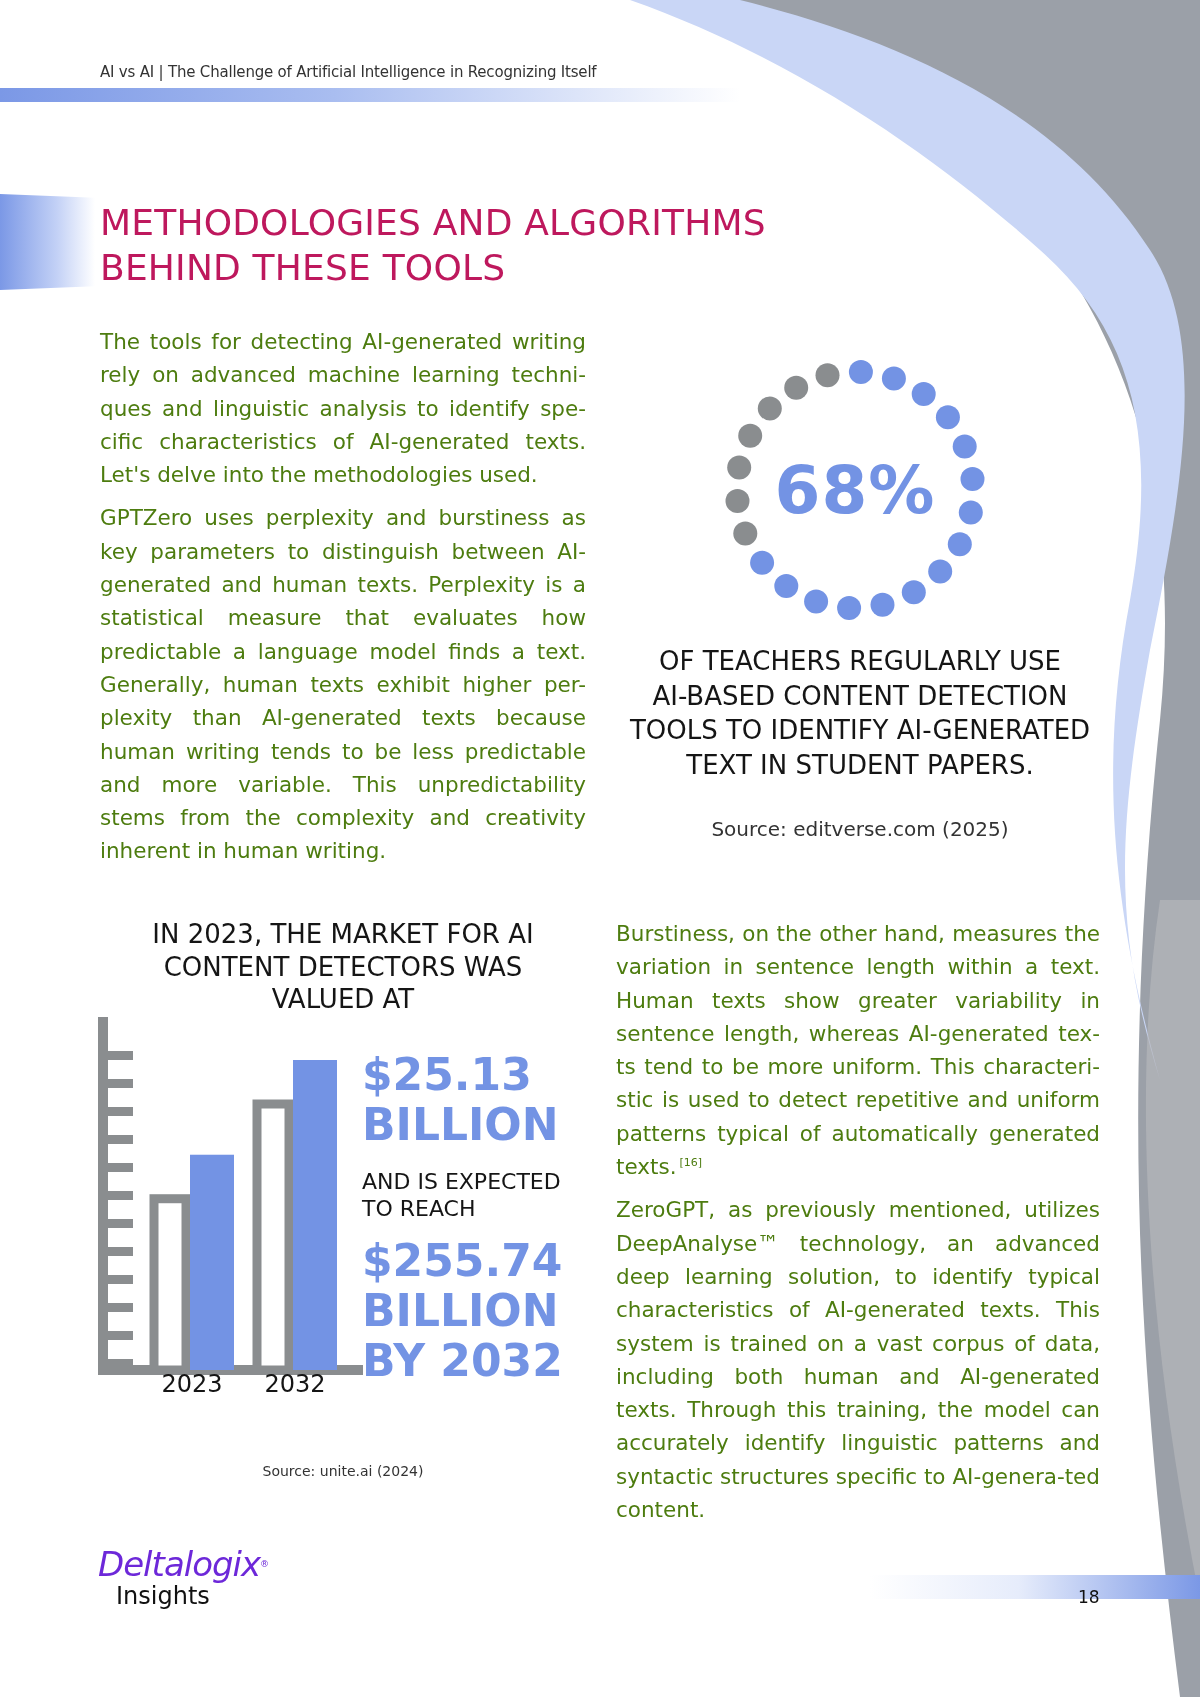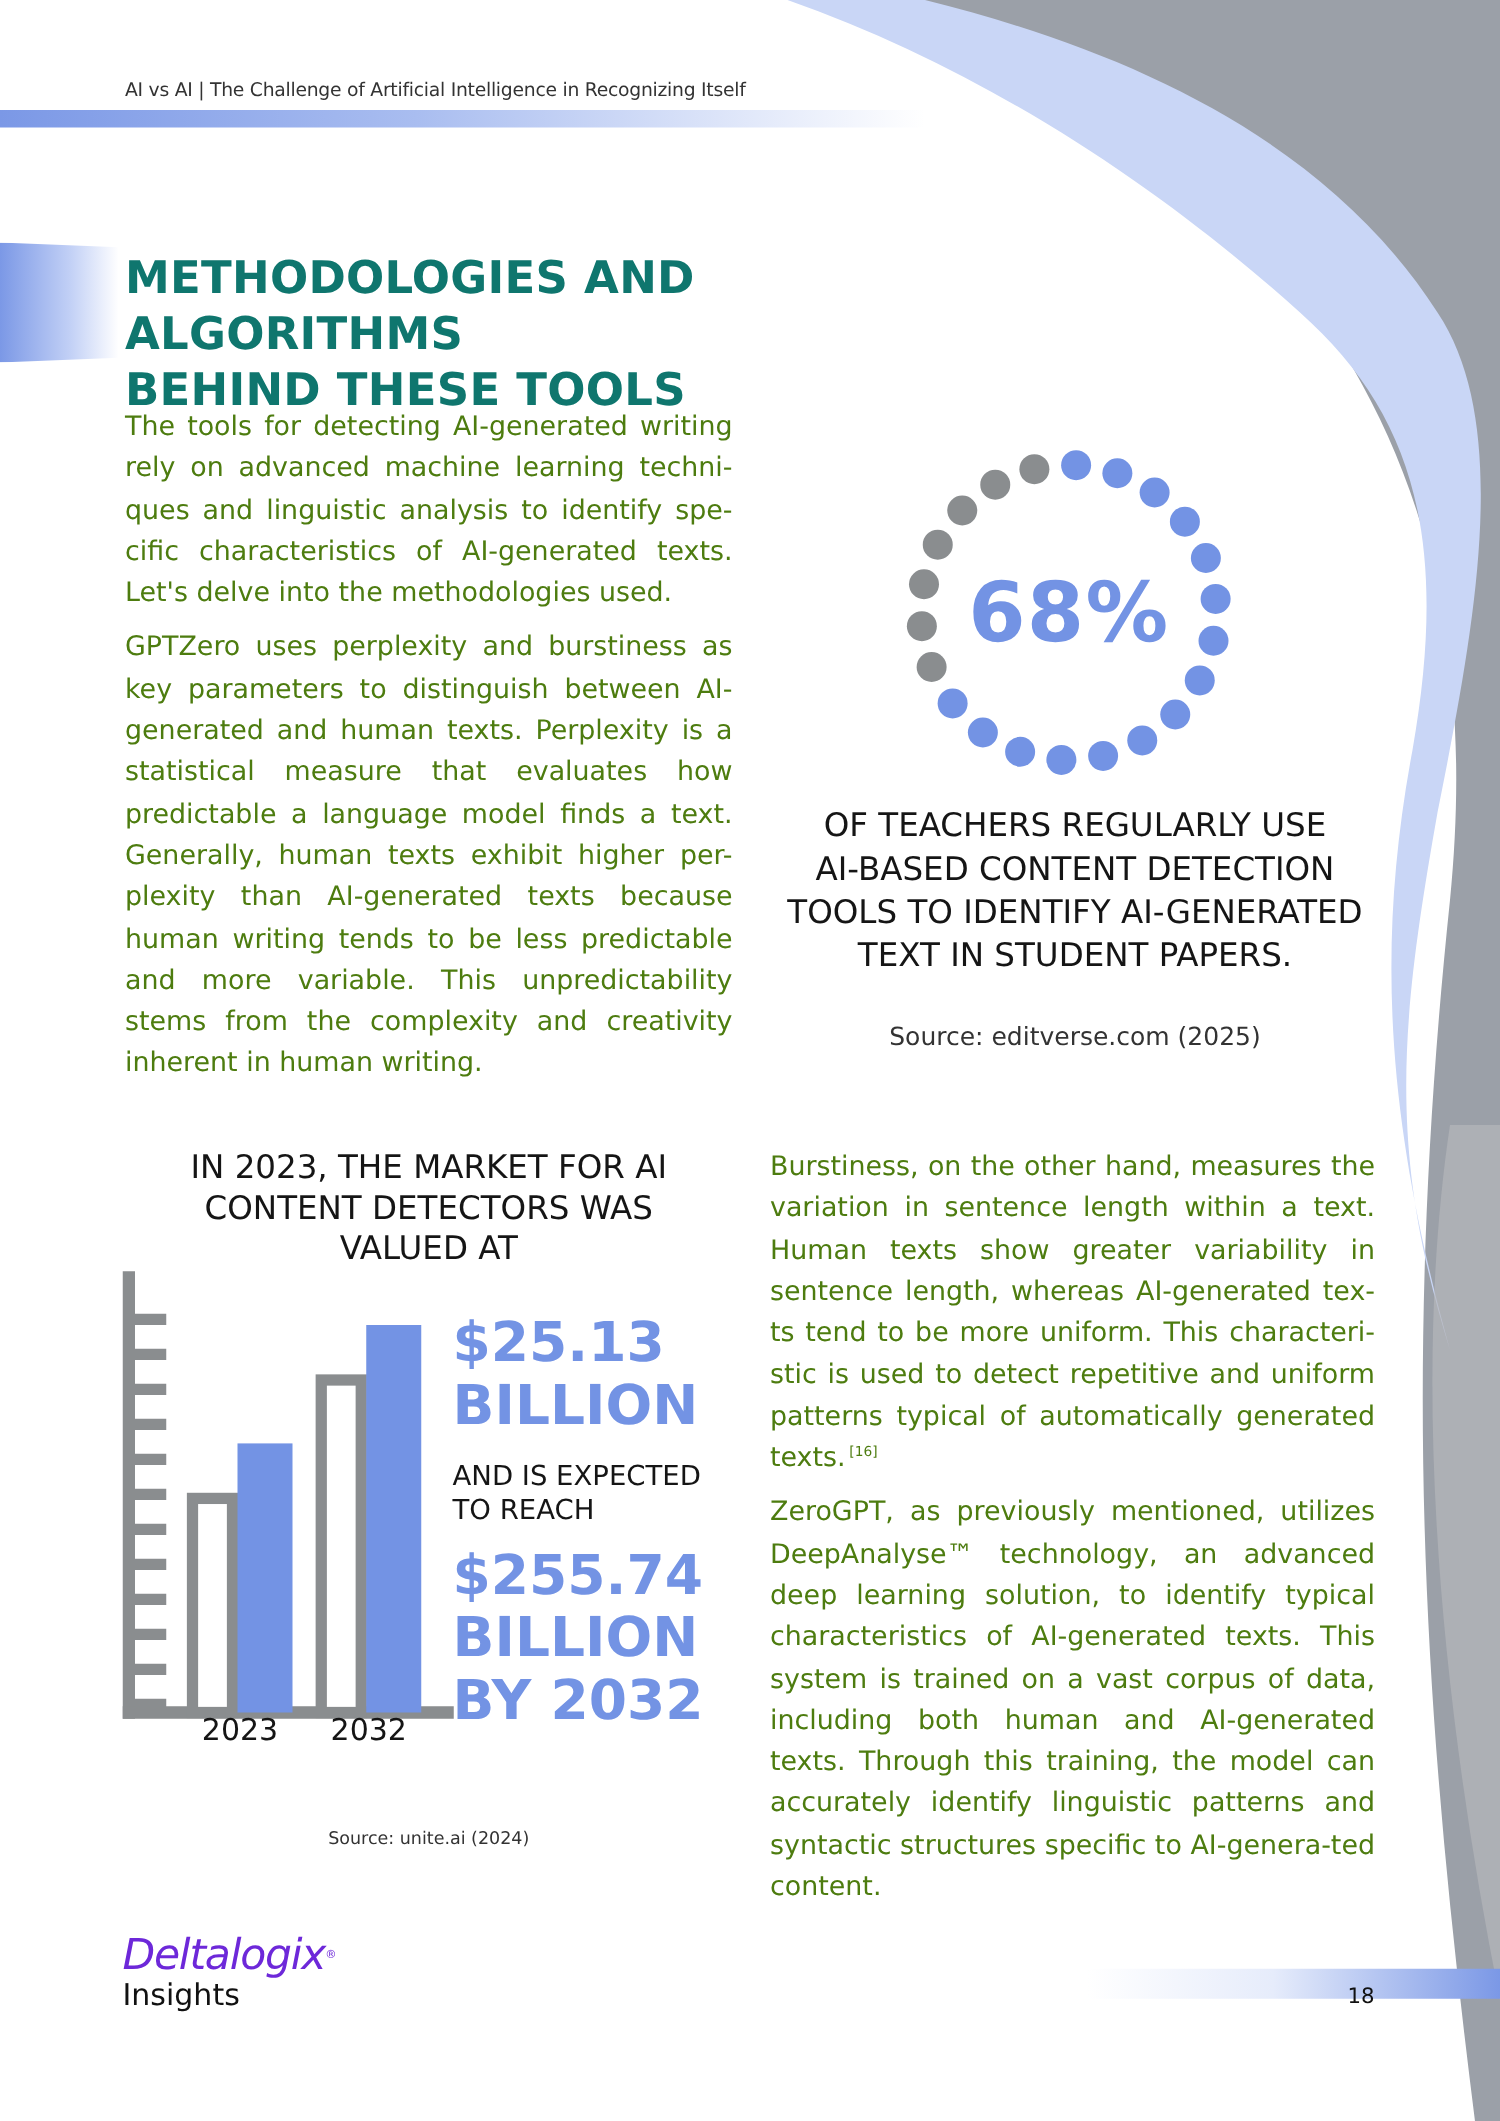--- a/index.html
+++ b/index.html
@@ -18,22 +18,22 @@
     left: 0; top: 88px; width: 740px; height: 14px;
     background: linear-gradient(90deg, #7b98e6 0%, #a9bdf0 45%, rgba(255,255,255,0) 100%);
   }
   .title-accent {
     left: 0; top: 194px; width: 95px; height: 96px;
     background: linear-gradient(90deg, #7b98e6 0%, #c3d1f6 60%, rgba(255,255,255,0) 100%);
     clip-path: polygon(0 0, 100% 4%, 100% 96%, 0 100%);
   }
   .page-title {
     left: 100px; top: 200px; width: 720px; margin: 0;
-    font-size: 36px; font-weight: bold; line-height: 45px; letter-spacing: 0.2px;
-    color: #0f766e;
+    font-size: 36px; font-weight: normal; line-height: 45px; letter-spacing: 0.2px;
+    color: #be185d;
   }
   .para {
     font-size: 21.5px; line-height: 33.3px; text-align: justify; margin: 0; color: #4d7c0f;
   }
   .col-left { left: 100px; top: 325px; width: 486px; }
   .col-left p + p { margin-top: 10px; }
 
   
   .stat-ring { left: 715px; top: 350px; width: 280px; height: 280px; }
   .stat-ring svg { width: 280px; height: 280px; display: block; }
@@ -63,21 +63,21 @@
   .market-source { left: 100px; top: 1463px; width: 486px; text-align: center; font-size: 14px; color: #333; }
 
   .col-right { left: 616px; top: 917px; width: 484px; }
   .col-right p + p { margin-top: 10px; }
   sup.cite { font-size: 11px; vertical-align: super; margin-left: 3px; line-height: 0; }
 
   
   .logo { left: 98px; top: 1545px; width: 160px; height: 80px; }
   .logo-top { font-size: 34px; letter-spacing: -1px; line-height: 38px; color: #6d28d9; position: relative; font-style: italic; }
   .logo-top .reg { font-size: 9px; vertical-align: bottom; }
-  .logo-sub { font-size: 24px; line-height: 26px; color: #111; }
+  .logo-sub { font-size: 24px; line-height: 26px; color: #111; margin-left: 18px; }
   .page-bar {
     left: 870px; top: 1575px; width: 330px; height: 24px;
     background: linear-gradient(90deg, rgba(255,255,255,0) 0%, #e6ecfb 45%, #7b98e6 100%);
   }
   .page-number { left: 1078px; top: 1577px; font-size: 17px; color: #111; margin-top: 10px; }
 </style>
 </head>
 <body>
 
 <svg class="deco" viewBox="0 0 1200 1697" preserveAspectRatio="none">

